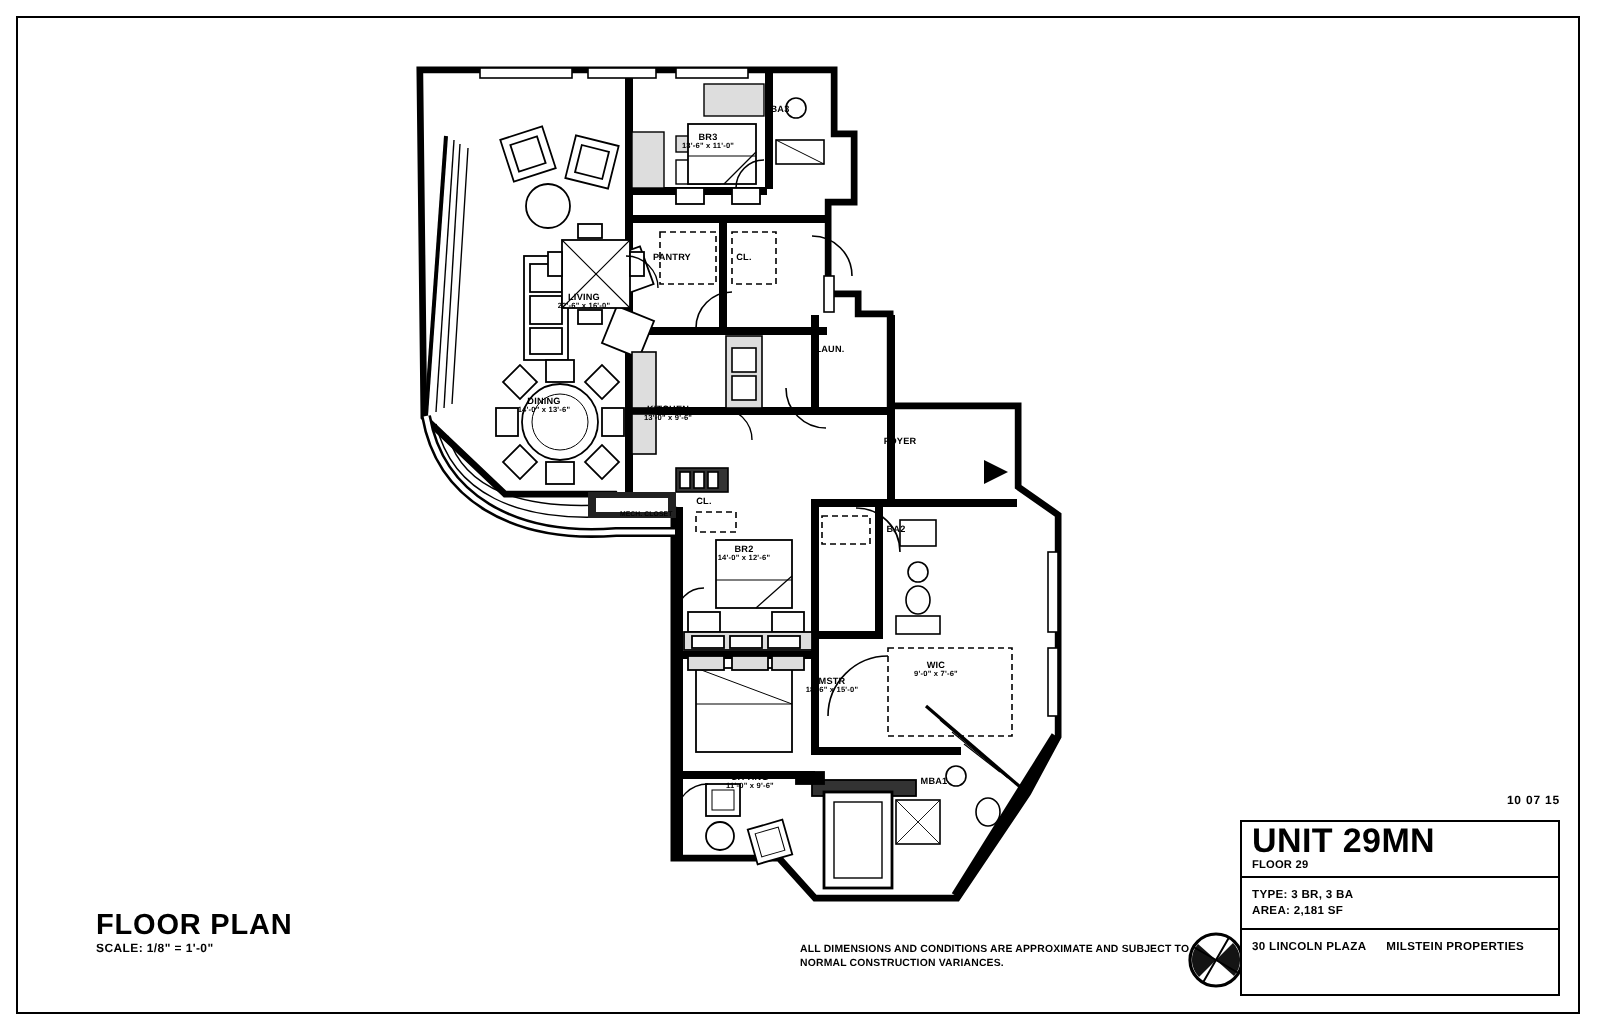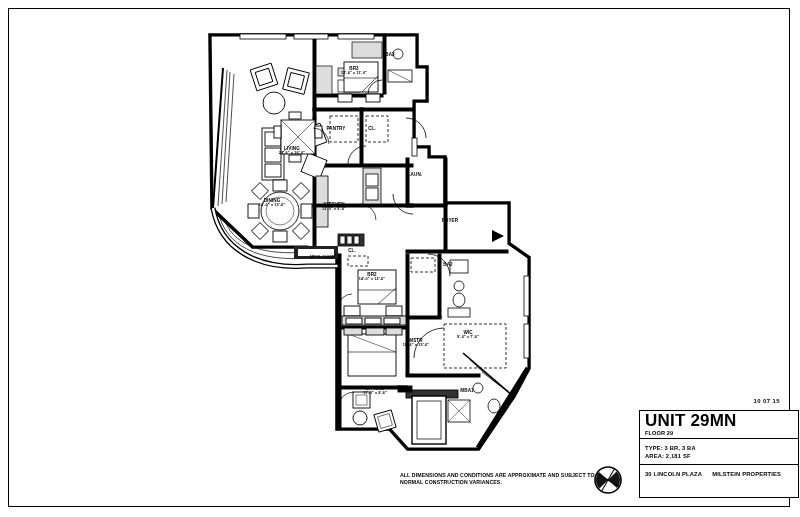--- a/index.html
+++ b/index.html
@@ -2,21 +2,21 @@
 <html><head>
 <meta charset="utf-8">
 <style>
   html,body{margin:0;padding:0;background:#ffffff;}
   body{width:800px;height:517px;font-family:"Liberation Sans",sans-serif;color:#000;overflow:hidden;}
   #sheet{position:relative;width:800px;height:517px;background:#fff;}
   #border{position:absolute;left:8px;top:8px;width:782px;height:499px;border:1.6px solid #000;box-sizing:border-box;}
   #plan{position:absolute;left:8px;top:8px;width:782px;height:499px;}
 
   
-  #titleblock{position:absolute;left:620px;top:410px;width:160px;height:88px;border:1.4px solid #000;box-sizing:border-box;background:#fff;margin-left:19px;}
+  #titleblock{position:absolute;left:620px;top:410px;width:160px;height:88px;border:1.4px solid #000;box-sizing:border-box;background:#fff;}
   .tb-row{border-bottom:1.2px solid #000;box-sizing:border-box;padding:2px 5px;}
   .tb-row:last-child{border-bottom:none;}
   #tb-unit{height:28px;}
   .unit-name{font-size:17px;font-weight:bold;letter-spacing:.2px;line-height:16px;}
   .unit-floor{font-size:5.6px;font-weight:bold;letter-spacing:.1px;line-height:7px;margin-top:1px;}
   #tb-type{height:26px;padding-top:5px;}
   .tb-small{font-size:5.8px;font-weight:bold;letter-spacing:.15px;line-height:8px;}
   #tb-owner{height:auto;padding-top:6px;}
   .tb-owner-line{font-size:5.8px;font-weight:bold;letter-spacing:.15px;display:flex;gap:10px;}
   #datestamp{position:absolute;left:700px;top:398px;width:80px;text-align:right;font-size:6px;font-weight:bold;letter-spacing:.4px;}
@@ -316,20 +316,24 @@
   <div class="lbl" style="left:352px;top:386px;width:46px;">
     <div class="nm">SITTING</div>
     <div class="dm">11'-0" x 9'-6"</div>
   </div>
   <div class="lbl" style="left:450px;top:388px;width:34px;">
     <div class="nm">MBA1</div>
   </div>
 
   <div class="note" style="left:310px;top:255px;">MECH. CLOSET</div>
 
+  <div id="fpl">
+    <div class="t1">FLOOR PLAN</div>
+    <div class="t2">SCALE: 1/8" = 1'-0"</div>
+  </div>
 
   <div id="disclaimer">ALL DIMENSIONS AND CONDITIONS ARE APPROXIMATE AND SUBJECT TO NORMAL CONSTRUCTION VARIANCES.</div>
 
   <div id="datestamp">10 07 15</div>
 
   <svg id="compass" viewBox="0 0 32 32">
     <circle cx="16" cy="16" r="13" fill="#fff" stroke="#000" stroke-width="1.6"></circle>
     <path d="M16,3 L16,29 M3,16 L29,16" stroke="#000" stroke-width="1" transform="rotate(30 16 16)"></path>
     <path d="M16,16 L16,3 A13,13 0 0 1 27,22 Z" fill="#000" transform="rotate(30 16 16)" opacity="0"></path>
     <path d="M16,16 L24.5,7.5 A12,12 0 0 1 25,24 Z" fill="#000" opacity="0.92"></path>

